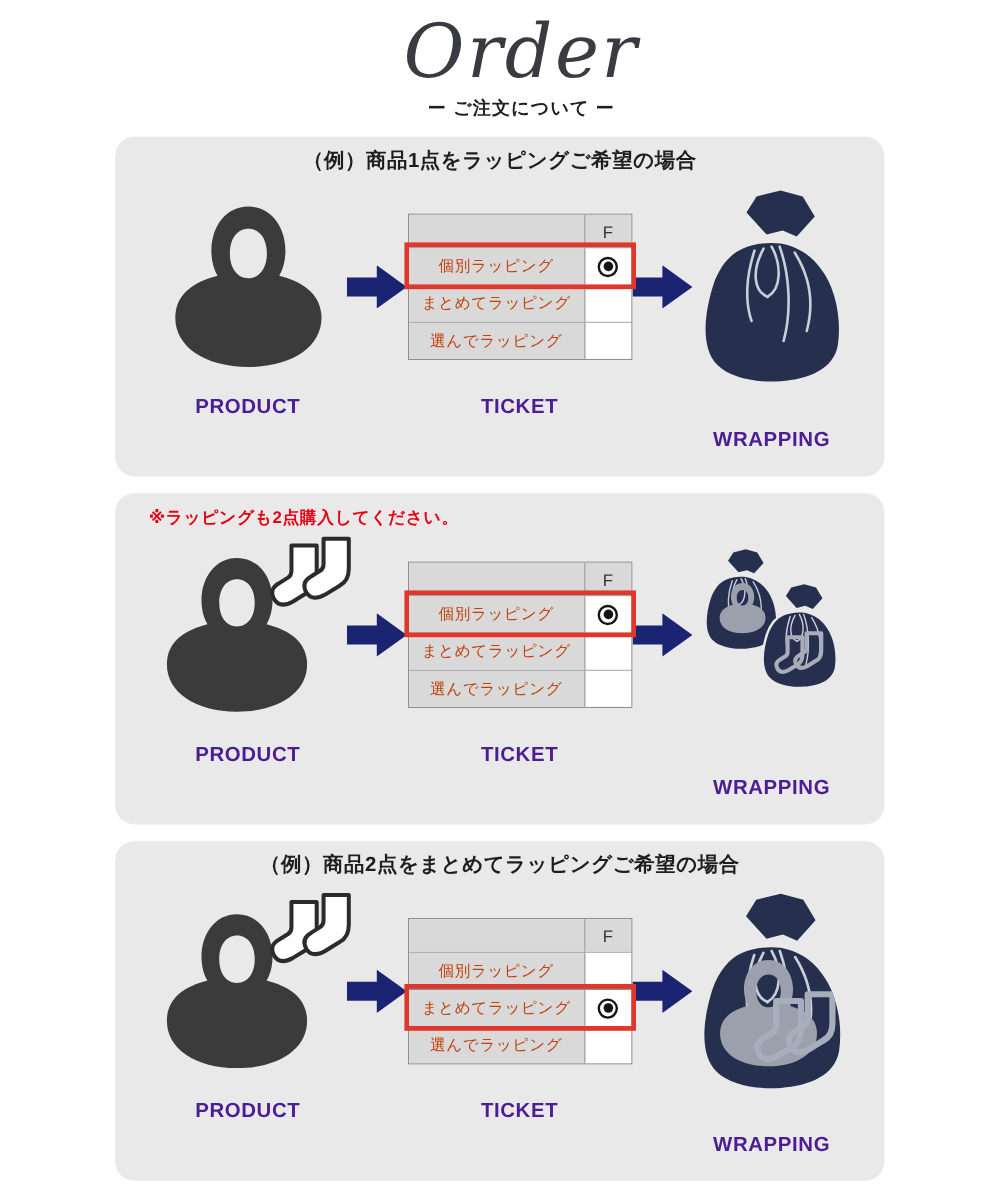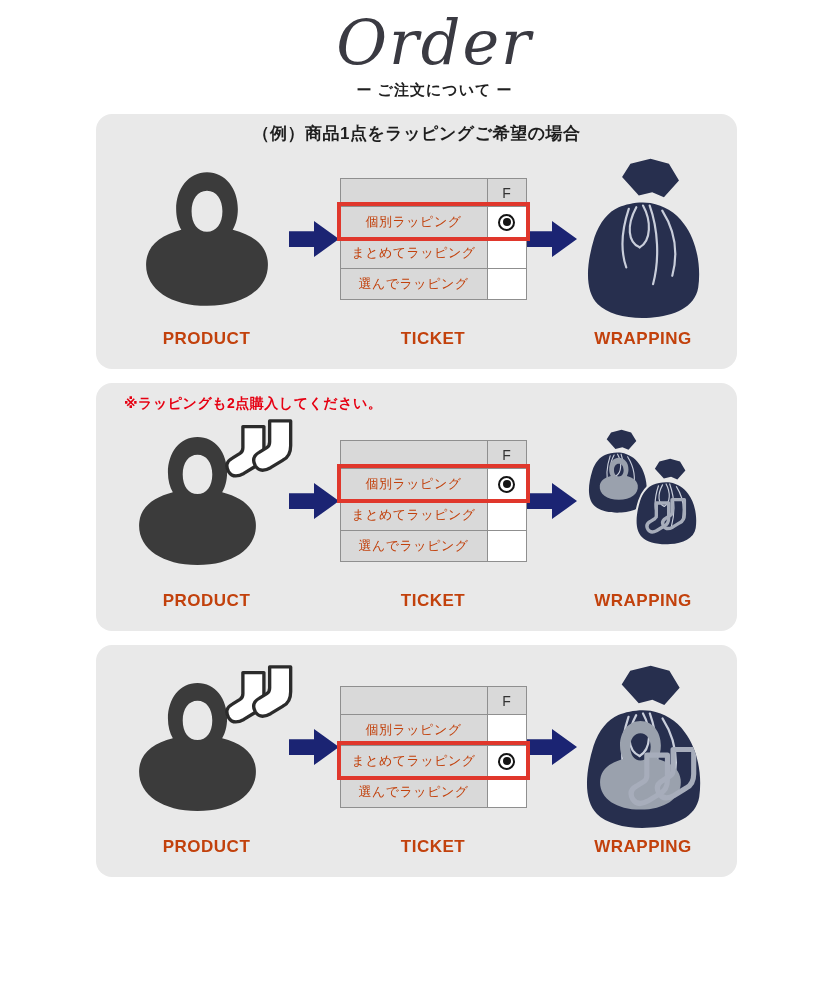--- a/index.html
+++ b/index.html
@@ -37,25 +37,25 @@
     text-align:center;font-size:17px;font-weight:bold;color:#1e1e1e;letter-spacing:.5px;
   }
   .panel-note{
     font-size:14px;font-weight:bold;color:var(--note-red);
     margin-top:4px;letter-spacing:.5px;
   }
   .panel-row{display:flex;align-items:stretch;margin-top:8px;}
   .col{display:flex;flex-direction:column;}
   .art{height:172px;display:flex;align-items:center;justify-content:center;position:relative;}
   .lbl{height:28px;display:flex;align-items:center;justify-content:center;
-       font-size:17px;font-weight:bold;color:#c2410c;letter-spacing:.5px;}
+       font-size:17px;font-weight:bold;color:#4c1d95;letter-spacing:.5px;}
   .col-product{width:165px;}
   .col-arrow{width:50px;}
   .col-ticket{width:188px;}
-  .col-wrap{width:132px;}
+  .col-wrap{width:132px;gap:28px;}
   .arrow-icon{
     width:50px;height:36px;background:var(--arrow-navy);
     clip-path:polygon(0 28%,50% 28%,50% 0,100% 50%,50% 100%,50% 72%,0 72%);
   }
   .socks-float{position:absolute;top:2px;right:-16px;}
   
   .ticket{border:1px solid var(--table-border);background:#fff;width:187px;}
   .trow{display:flex;border-top:1px solid var(--table-border);}
   .trow:first-child{border-top:none;}
   .tc{display:flex;align-items:center;justify-content:center;}
@@ -234,20 +234,21 @@
             </g>
           </g>
         </svg>
       </div>
       <div class="lbl">WRAPPING</div>
     </div>
   </div>
 </section>
 
 <section class="panel">
+  <h2 class="panel-title">（例）商品2点をまとめてラッピングご希望の場合</h2>
   <div class="panel-row">
     <div class="col col-product">
       <div class="art">
         <svg viewBox="0 0 140 142" width="154" height="140" style="margin-right:18px;">
           <use href="#tote-path" fill="#3b3b3b"></use>
         </svg>
         <svg class="socks-float" viewBox="0 0 90 70" width="86" height="67">
           <use href="#socks-g"></use>
         </svg>
       </div>

